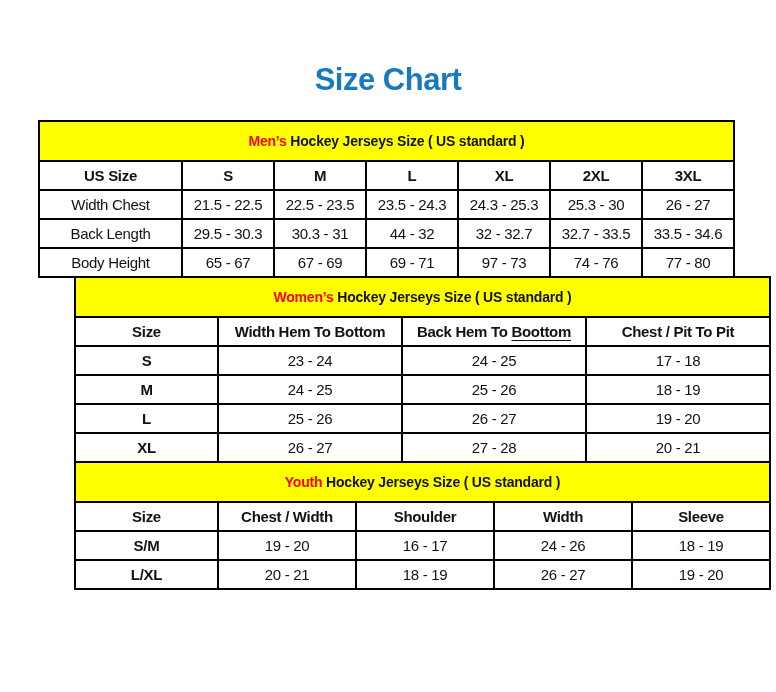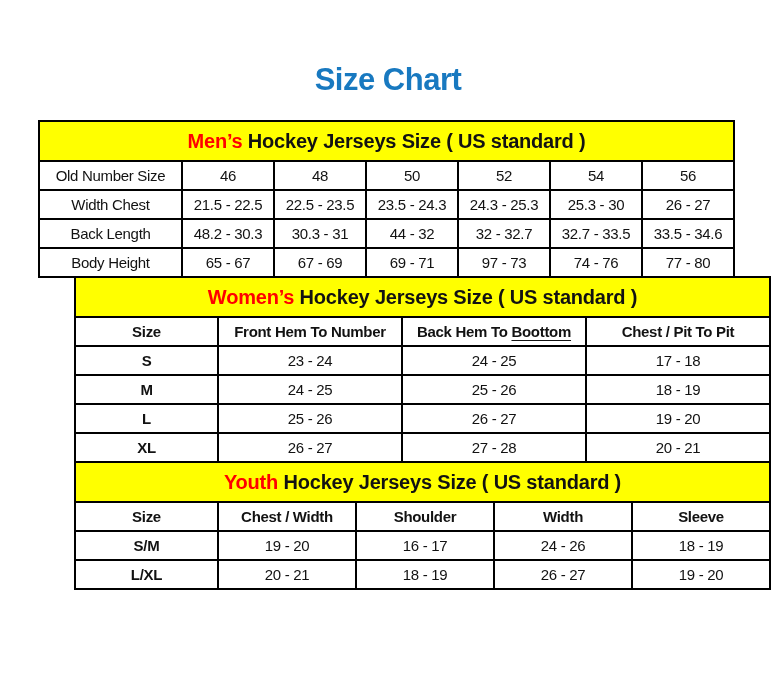--- a/index.html
+++ b/index.html
@@ -42,21 +42,21 @@
     font-size: 15px;
     height: 25px;
     padding: 1px 3px;
     letter-spacing: -0.3px;
     overflow: hidden;
     white-space: nowrap;
   }
   td.band {
     background: #FFFF00;
     font-weight: bold;
-    font-size: 20px;
+    font-size: 14px;
     height: 36px;
     letter-spacing: -0.2px;
   }
   td.band .hl {
     color: #FF0000;
   }
   tr.head td {
     font-weight: bold;
   }
   td.rowlabel.bold {
@@ -85,41 +85,41 @@
         <col>
         <col>
         <col>
         <col>
         <col>
       </colgroup>
       <tbody>
         <tr>
           <td colspan="7" class="band"><span class="hl">Men’s</span><span> Hockey Jerseys Size ( US standard )</span></td>
         </tr>
-        <tr>
-          <td class="rowlabel">Old Number Size</td>
-          <td>46</td>
-          <td>48</td>
-          <td>50</td>
-          <td>52</td>
-          <td>54</td>
-          <td>56</td>
+        <tr class="head">
+          <td>US Size</td>
+          <td>S</td>
+          <td>M</td>
+          <td>L</td>
+          <td>XL</td>
+          <td>2XL</td>
+          <td>3XL</td>
         </tr>
         <tr>
           <td class="rowlabel">Width Chest</td>
           <td>21.5 - 22.5</td>
           <td>22.5 - 23.5</td>
           <td>23.5 - 24.3</td>
           <td>24.3 - 25.3</td>
           <td>25.3 - 30</td>
           <td>26 - 27</td>
         </tr>
         <tr>
           <td class="rowlabel">Back Length</td>
-          <td>48.2 - 30.3</td>
+          <td>29.5 - 30.3</td>
           <td>30.3 - 31</td>
           <td>44 - 32</td>
           <td>32 - 32.7</td>
           <td>32.7 - 33.5</td>
           <td>33.5 - 34.6</td>
         </tr>
         <tr>
           <td class="rowlabel">Body Height</td>
           <td>65 - 67</td>
           <td>67 - 69</td>
@@ -136,21 +136,21 @@
         <col>
         <col>
         <col>
       </colgroup>
       <tbody>
         <tr>
           <td colspan="4" class="band"><span class="hl">Women’s</span><span> Hockey Jerseys Size ( US standard )</span></td>
         </tr>
         <tr class="head">
           <td>Size</td>
-          <td>Front Hem To Number</td>
+          <td>Width Hem To Bottom</td>
           <td><span>Back Hem To </span><span class="wavy">Boottom</span></td>
           <td>Chest / Pit To Pit</td>
         </tr>
         <tr>
           <td class="rowlabel bold">S</td>
           <td>23 - 24</td>
           <td>24 - 25</td>
           <td>17 - 18</td>
         </tr>
         <tr>

